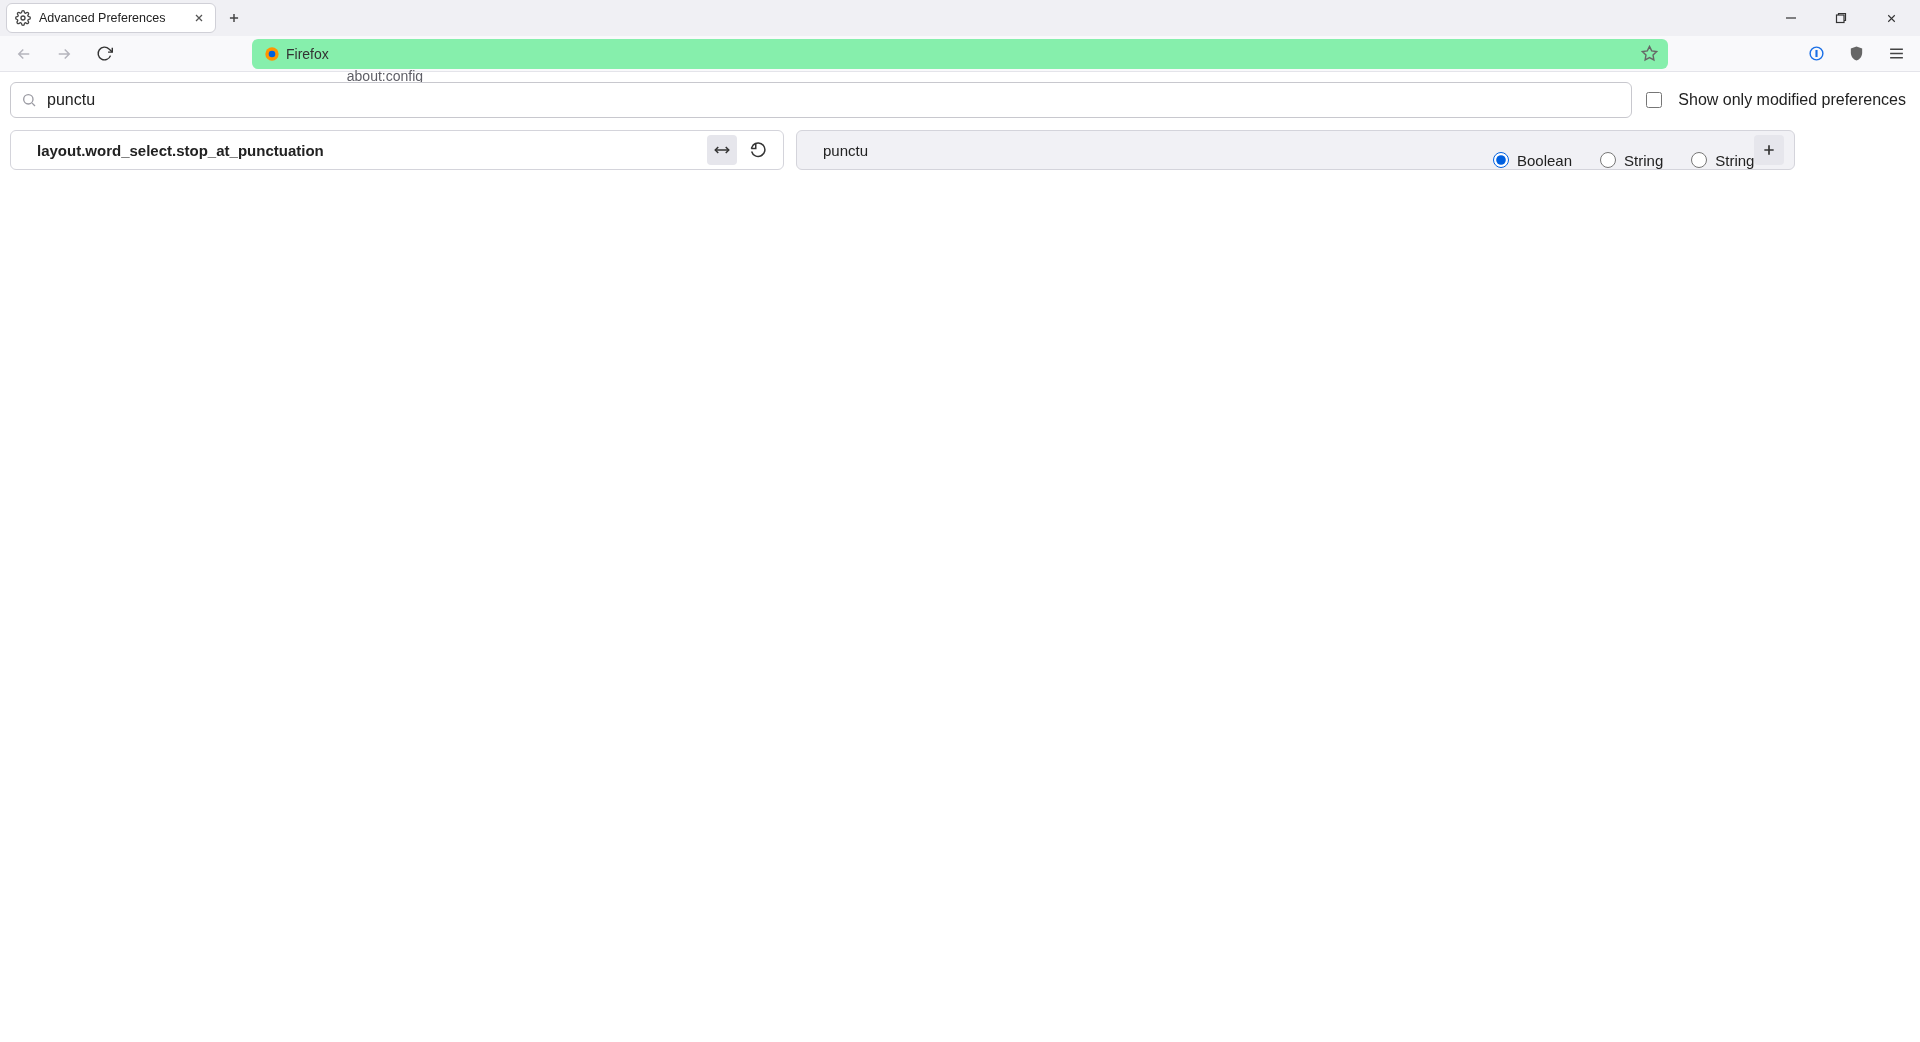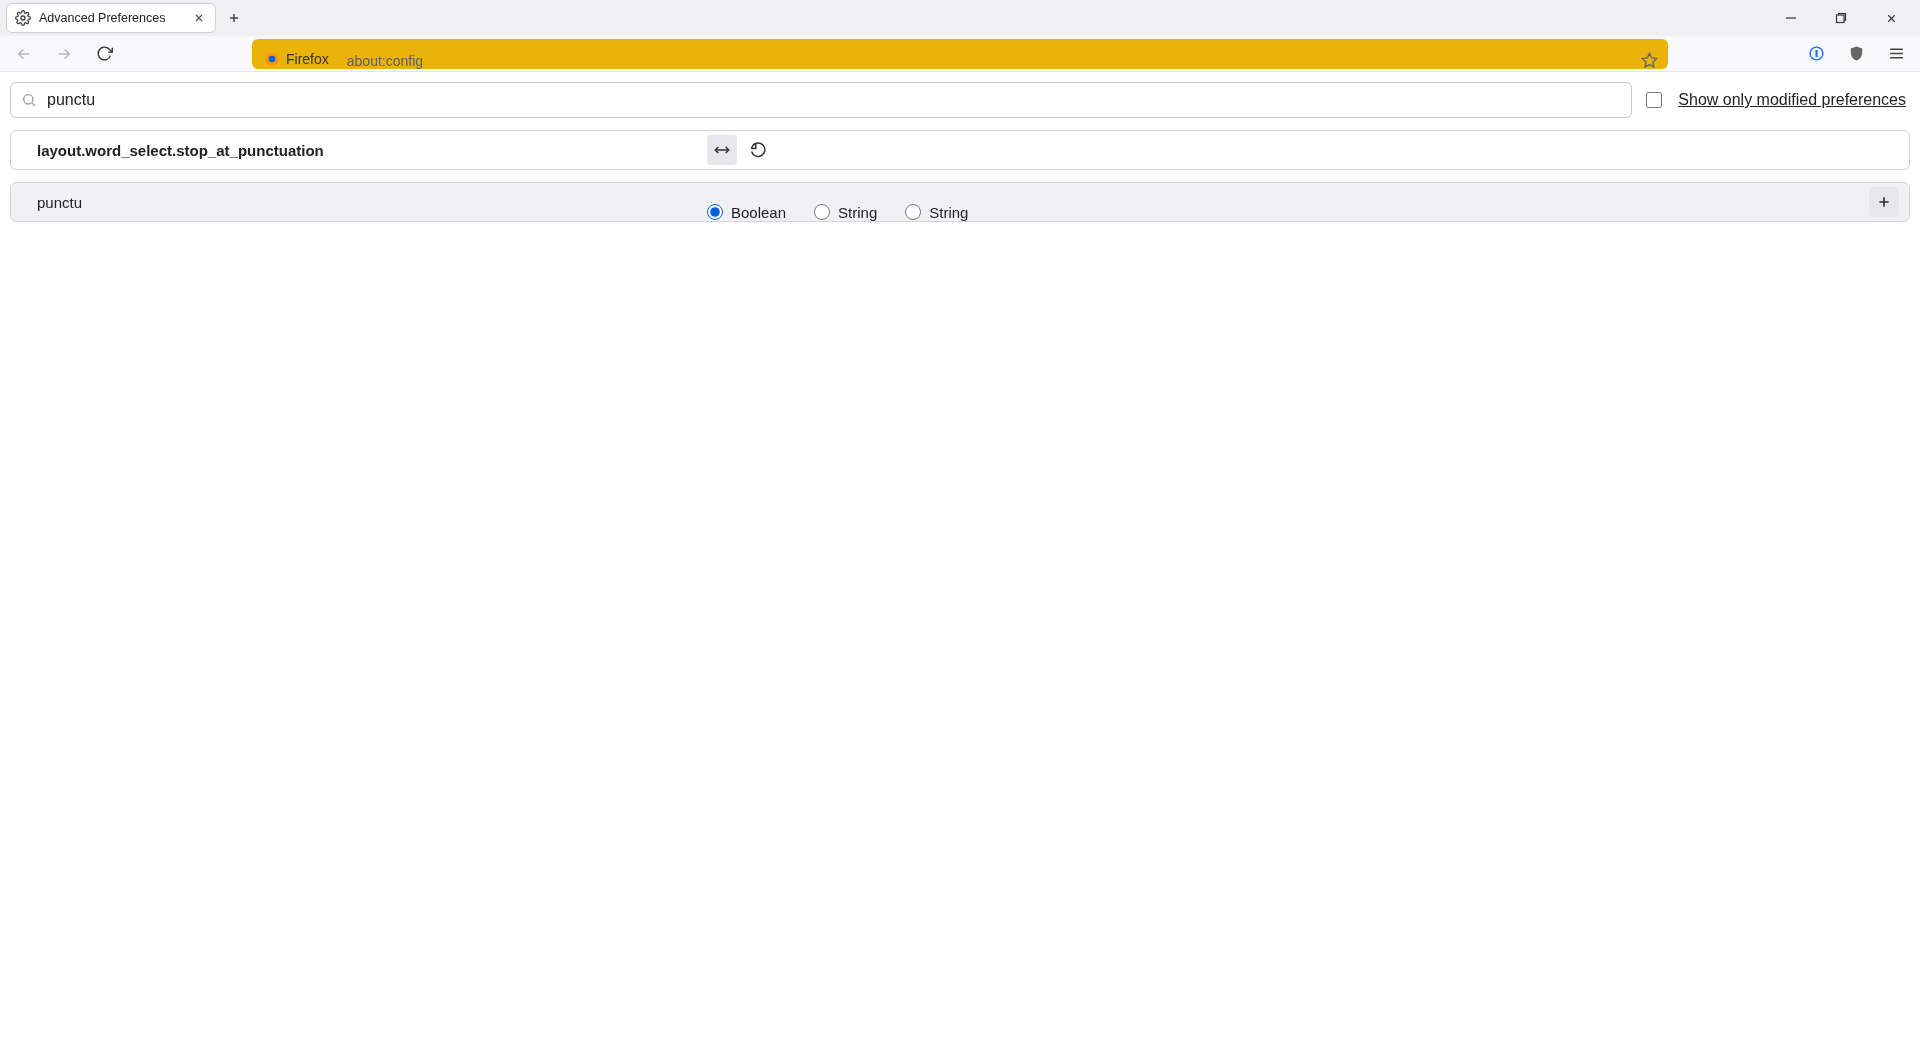--- a/index.html
+++ b/index.html
@@ -29,22 +29,22 @@
   .navbar {
     height: 36px; background:#f9f9fb; border-bottom:1px solid #e4e4ea;
     display:flex; align-items:center; padding:0 10px; gap:12px;
   }
   .nav-btn {
     width:28px; height:28px; display:flex; align-items:center; justify-content:center;
     border-radius:4px; color:#333;
   }
   .nav-btn.disabled { color:#b5b5bd; }
   .urlbar {
-    flex:1; height:30px; background:#eab308; border-radius:6px;
-    display:flex; align-items:flex-end; padding:0 10px; gap:10px;
+    flex:1; height:30px; background:#86efac; border-radius:6px;
+    display:flex; align-items:center; padding:0 10px; gap:10px;
     font-size:14px; color:#333;
   }
   .urlbar .identity { display:flex; align-items:center; gap:6px; padding:2px 8px 2px 2px; border-radius:4px; }
   .urlbar .identity .fx-icon { width:16px; height:16px; }
   .urlbar .url-text { color:#5e5e66;margin-top:44px; }
   .urlbar .url-spacer { flex:1; }
   .urlbar .star { color:#666; display:flex; }
   .tool-btn {
     width:28px; height:28px; display:flex; align-items:center; justify-content:center;
     border-radius:4px; color:#444;
@@ -59,27 +59,27 @@
   .search-box {
     flex:1; height:36px; border:1px solid #c8c8ce; border-radius:6px;
     display:flex; align-items:center; padding:0 10px; gap:10px; background:#fff;
   }
   .search-box input {
     flex:1; border:none; outline:none; font-size:16px; color:#222; background:transparent;
   }
   .search-box .mag { color:#9a9aa2; display:flex; }
   .show-mod {
     display:flex; align-items:center; gap:16px; font-size:16px; color:#222;
-    padding-right:4px; white-space:nowrap;text-decoration:underline;
+    padding-right:4px; white-space:nowrap;
   }
   .show-mod input[type=checkbox]{
     width:16px; height:16px; accent-color:#0060df;
   }
 
-  .pref-list { display:flex; flex-direction:column; gap:12px; }
+  .pref-list { display:flex; flex-direction:row; gap:12px; }
 
   .pref-row {
     border:1px solid #d4d4db; border-radius:6px; height:40px;
     display:flex; align-items:center; padding:0 10px 0 26px; font-size:15px;
     background:#fff;
   }
   .pref-row.create { background:#f1f1f5; }
   .pref-name { flex:0 0 670px; color:#222; }
   .pref-row.modified .pref-name,
   .pref-row.modified .pref-value { font-weight:700; }

